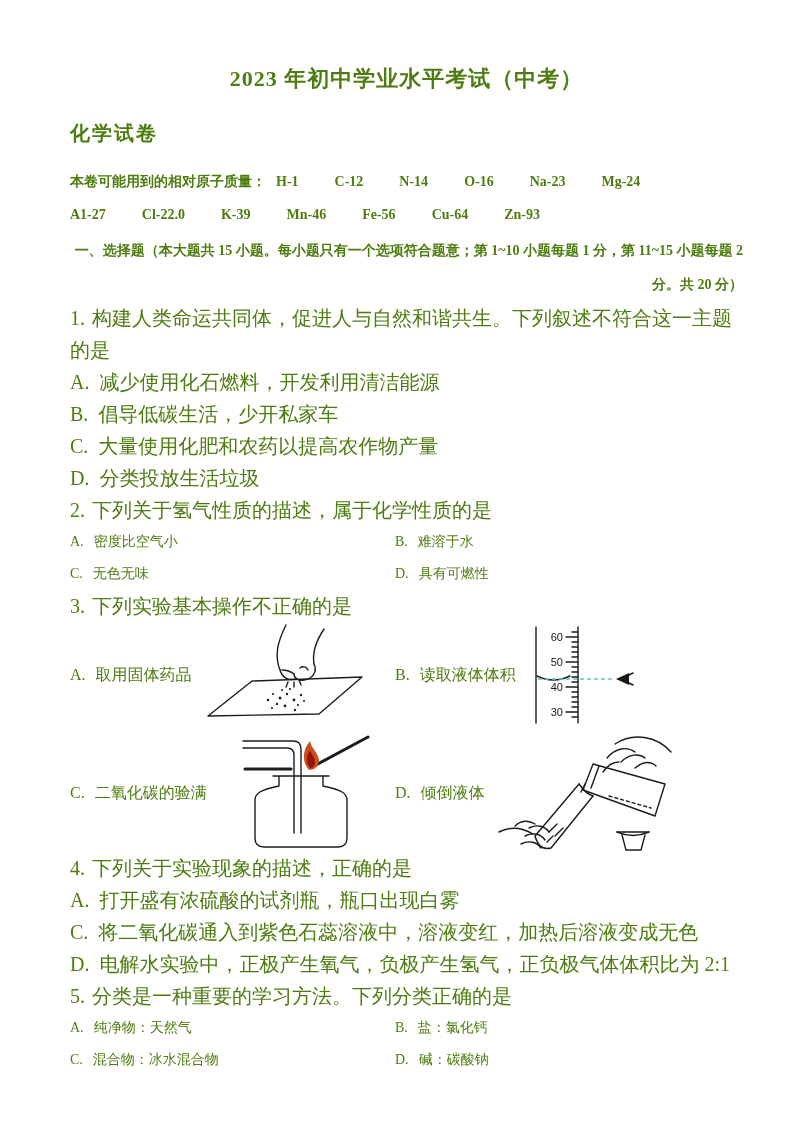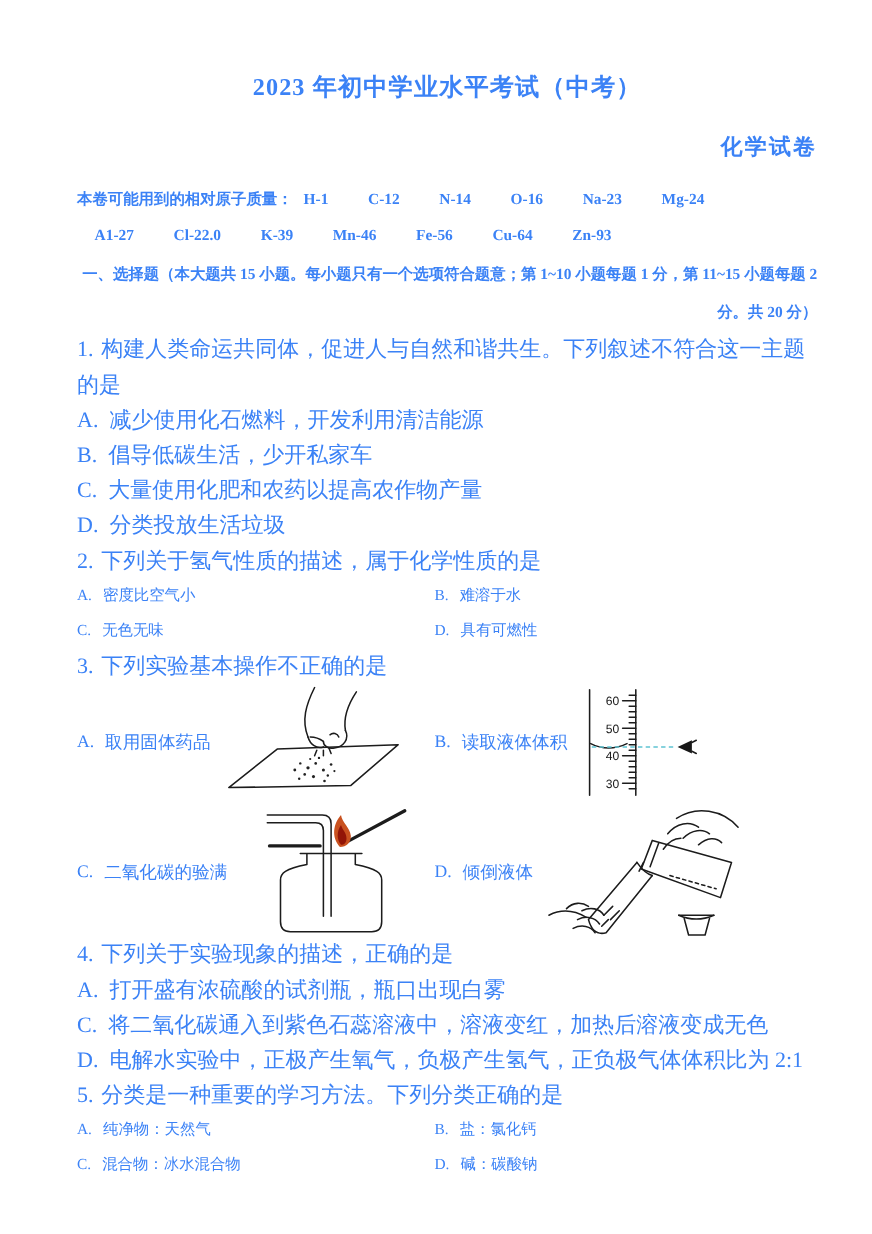--- a/index.html
+++ b/index.html
@@ -3,29 +3,29 @@
 <meta charset="utf-8">
 <style>
   html,body{margin:0;padding:0;background:#ffffff;}
   .page{
     position:relative;
     width:793px;height:1122px;
     box-sizing:border-box;
     background:#ffffff;
     padding:58px 50px 0 70px;
     font-family:"Liberation Serif","DejaVu Serif",serif;
-    color:#3b82f6;
+    color:#4d7c0f;
     overflow:hidden;
   }
   .title1{font-size:22px;font-weight:700;text-align:center;margin:6px 0 0;letter-spacing:1px;}
-  .title2{font-size:20px;font-weight:700;text-align:right;margin:26px 0 18px;letter-spacing:2px;}
+  .title2{font-size:20px;font-weight:700;text-align:left;margin:26px 0 18px;letter-spacing:2px;}
   .masses{font-weight:700;font-size:14px;line-height:33px;margin:0;white-space:nowrap;}
   .mass-list .mass-item{display:inline-block;margin-left:36px;}
   .mass-list.after-label .mass-item:first-child{margin-left:10px;}
-  .mass-list.no-label .mass-item:first-child{margin-left:16px;}
+  .mass-list.no-label .mass-item:first-child{margin-left:0;}
   .section-heading{font-weight:700;font-size:14px;line-height:34px;margin:3px 0 0;text-align:right;}
   .q{font-size:20px;line-height:32px;margin:0;}
   .qnum{margin-right:7px;}
   .opt-label{margin-right:10px;}
   .opt-grid{display:grid;grid-template-columns:325px 1fr;font-size:14px;line-height:32px;}
   .fig-row{display:grid;grid-template-columns:325px 1fr;align-items:center;}
   .fig-row1{height:106px;}
   .fig-row2{height:124px;}
   .fig-cell{display:flex;align-items:center;font-size:16px;}
   .fig-cell svg{margin-left:10px;flex:0 0 auto;}

